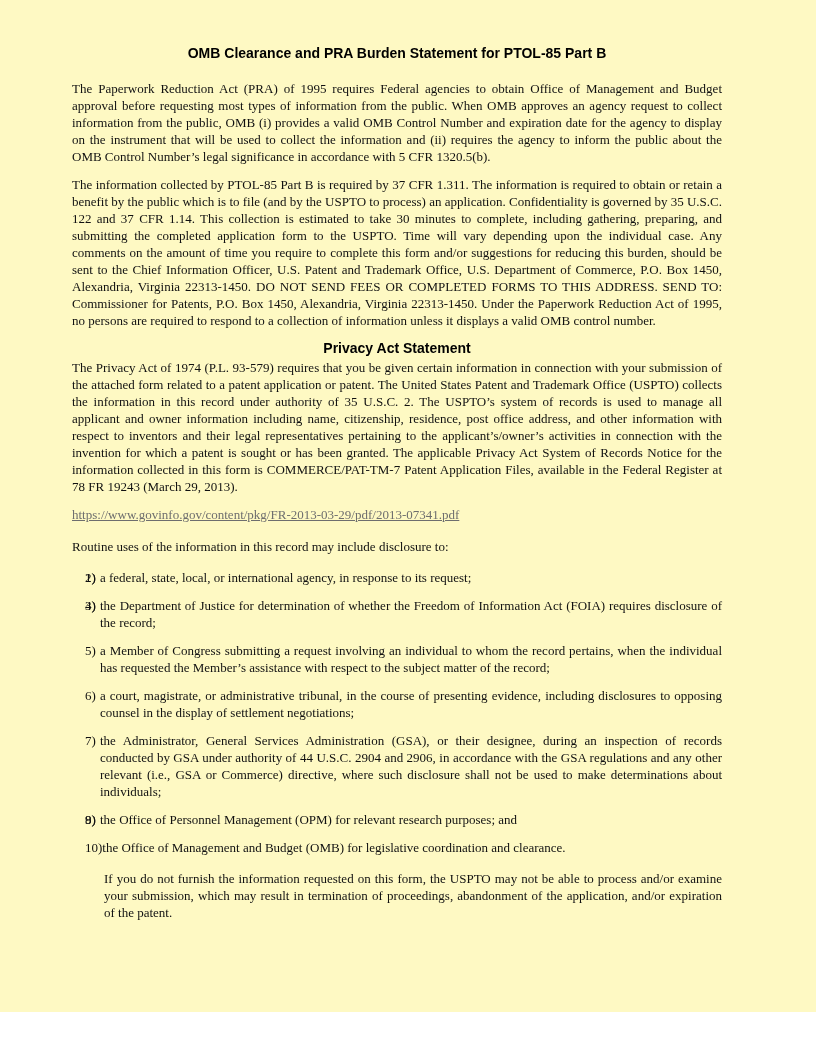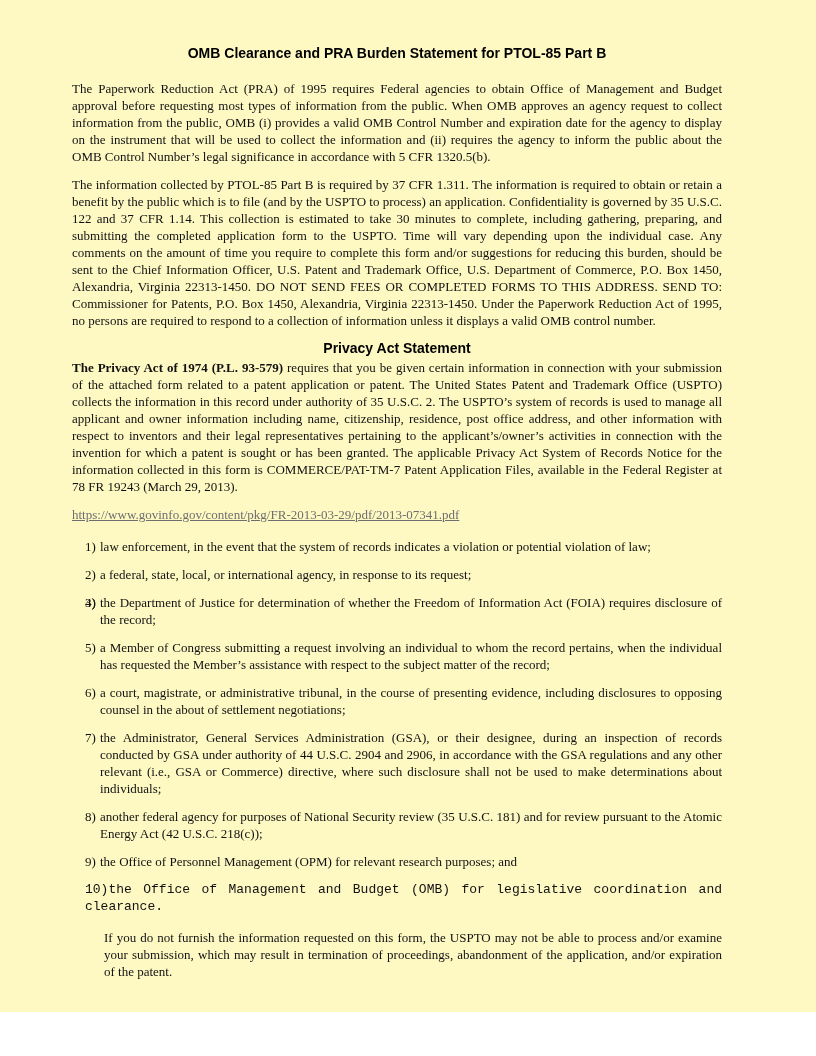--- a/index.html
+++ b/index.html
@@ -64,59 +64,59 @@
     margin: 0 0 11px 0;
     text-align: justify;
   }
   .use .num {
     position: absolute;
     left: 13px;
     top: 0;
   }
   .use.flat {
     padding-left: 13px;
-    font-family: Liberation Mono, monospace;
   }
   .use.flat .num {
     position: static;
   }
   p.closing {
     margin-top: 14px;
     margin-left: 32px;
   }
   b.lead-bold {
-    font-weight: bold;
+    font-weight: normal;
   }
 </style>
 </head>
 <body>
 
 <div class="page">
 
   <h1 class="doc-title">OMB Clearance and PRA Burden Statement for PTOL-85 Part B</h1>
 
   <p class="body just">The Paperwork Reduction Act (PRA) of 1995 requires Federal agencies to obtain Office of Management and Budget approval before requesting most types of information from the public. When OMB approves an agency request to collect information from the public, OMB (i) provides a valid OMB Control Number and expiration date for the agency to display on the instrument that will be used to collect the information and (ii) requires the agency to inform the public about the OMB Control Number’s legal significance in accordance with 5 CFR 1320.5(b).</p>
 
   <p class="body just">The information collected by PTOL-85 Part B is required by 37 CFR 1.311. The information is required to obtain or retain a benefit by the public which is to file (and by the USPTO to process) an application. Confidentiality is governed by 35 U.S.C. 122 and 37 CFR 1.14. This collection is estimated to take 30 minutes to complete, including gathering, preparing, and submitting the completed application form to the USPTO. Time will vary depending upon the individual case. Any comments on the amount of time you require to complete this form and/or suggestions for reducing this burden, should be sent to the Chief Information Officer, U.S. Patent and Trademark Office, U.S. Department of Commerce, P.O. Box 1450, Alexandria, Virginia 22313-1450. DO NOT SEND FEES OR COMPLETED FORMS TO THIS ADDRESS. SEND TO: Commissioner for Patents, P.O. Box 1450, Alexandria, Virginia 22313-1450. Under the Paperwork Reduction Act of 1995, no persons are required to respond to a collection of information unless it displays a valid OMB control number.</p>
 
   <h2 class="section-heading">Privacy Act Statement</h2>
 
   <p class="body just"><b class="lead-bold">The Privacy Act of 1974 (P.L. 93-579)</b><span> requires that you be given certain information in connection with your submission of the attached form related to a patent application or patent. The United States Patent and Trademark Office (USPTO) collects the information in this record under authority of 35 U.S.C. 2. The USPTO’s system of records is used to manage all applicant and owner information including name, citizenship, residence, post office address, and other information with respect to inventors and their legal representatives pertaining to the applicant’s/owner’s activities in connection with the invention for which a patent is sought or has been granted. The applicable Privacy Act System of Records Notice for the information collected in this form is COMMERCE/PAT-TM-7 Patent Application Files, available in the Federal Register at 78 FR 19243 (March 29, 2013).</span></p>
 
   <p class="link-line"><a href="#">https://www.govinfo.gov/content/pkg/FR-2013-03-29/pdf/2013-07341.pdf</a></p>
 
+  <p class="body routine-lead">Routine uses of the information in this record may include disclosure to:</p>
 
   <div class="uses">
-    <div class="use"><span class="num">1)</span><span class="txt">law enforcement, in the event that the system of records indicates a violation or potential violation of law;</span></div>
+    <div class="use"><span class="num">1)</span></div>
     <div class="use"><span class="num">2)</span><span class="txt">a federal, state, local, or international agency, in response to its request;</span></div>
     <div class="use"><span class="num">3)</span></div>
     <div class="use"><span class="num">4)</span><span class="txt">the Department of Justice for determination of whether the Freedom of Information Act (FOIA) requires disclosure of the record;</span></div>
     <div class="use"><span class="num">5)</span><span class="txt">a Member of Congress submitting a request involving an individual to whom the record pertains, when the individual has requested the Member’s assistance with respect to the subject matter of the record;</span></div>
-    <div class="use"><span class="num">6)</span><span class="txt">a court, magistrate, or administrative tribunal, in the course of presenting evidence, including disclosures to opposing counsel in the about of settlement negotiations;</span></div>
+    <div class="use"><span class="num">6)</span><span class="txt">a court, magistrate, or administrative tribunal, in the course of presenting evidence, including disclosures to opposing counsel in the display of settlement negotiations;</span></div>
     <div class="use"><span class="num">7)</span><span class="txt">the Administrator, General Services Administration (GSA), or their designee, during an inspection of records conducted by GSA under authority of 44 U.S.C. 2904 and 2906, in accordance with the GSA regulations and any other relevant (i.e., GSA or Commerce) directive, where such disclosure shall not be used to make determinations about individuals;</span></div>
-    <div class="use"><span class="num">8)</span><span class="txt">another federal agency for purposes of National Security review (35 U.S.C. 181) and for review pursuant to the Atomic Energy Act (42 U.S.C. 218(c));</span></div>
+    <div class="use"><span class="num">8)</span></div>
     <div class="use"><span class="num">9)</span><span class="txt">the Office of Personnel Management (OPM) for relevant research purposes; and</span></div>
     <div class="use flat"><span class="num">10)</span><span class="txt">the Office of Management and Budget (OMB) for legislative coordination and clearance.</span></div>
   </div>
 
   <p class="body just closing">If you do not furnish the information requested on this form, the USPTO may not be able to process and/or examine your submission, which may result in termination of proceedings, abandonment of the application, and/or expiration of the patent.</p>
 
 </div>
 
 </body></html>

